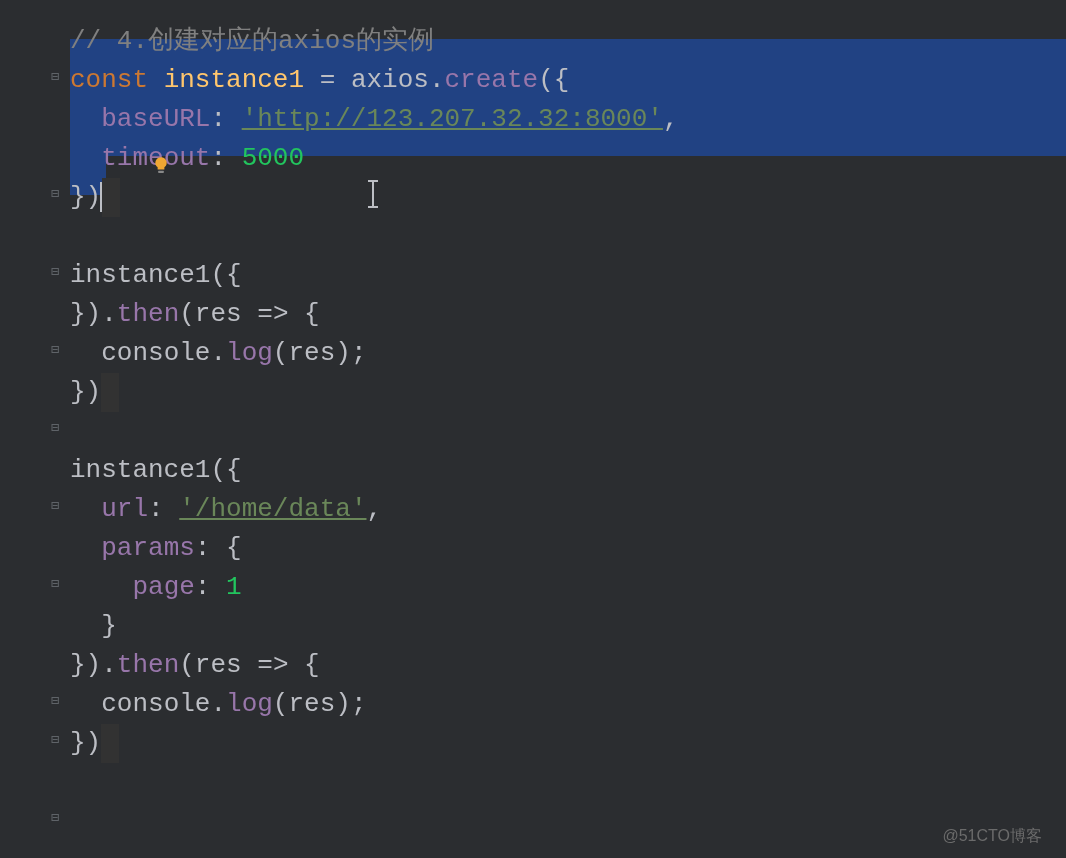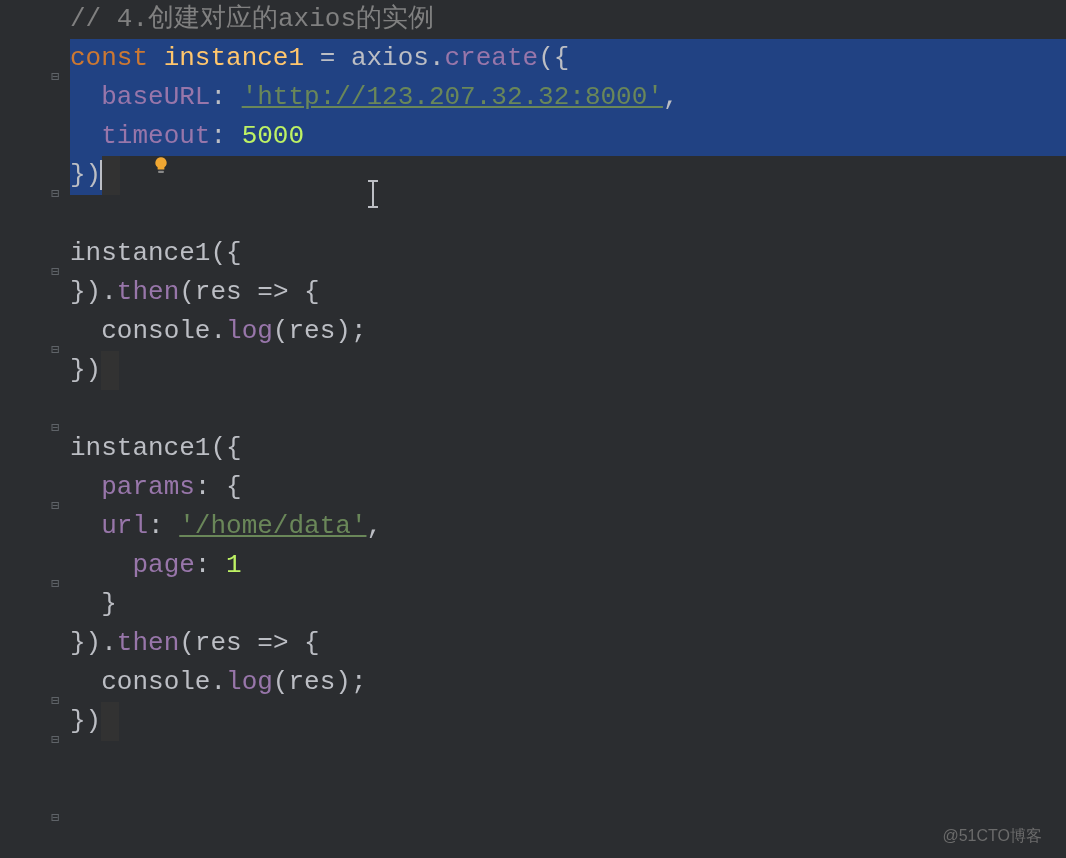--- a/index.html
+++ b/index.html
@@ -42,20 +42,21 @@
     .bulb-icon {
       position: absolute;
       left: 82px;
       top: 148px;
       width: 18px;
       height: 18px;
       z-index: 5;
     }
     .code-area {
       flex: 1;
+      padding-top: 22px;
       position: relative;
     }
     .line {
       height: 39px;
       white-space: pre;
       position: relative;
     }
     .selection-overlay {
       position: absolute;
       background: #214283;
@@ -64,21 +65,21 @@
     .line span {
       position: relative;
       z-index: 1;
     }
     .c-comment { color: #808080; }
     .c-keyword { color: #cc7832; }
     .c-func { color: #9876aa; }
     .c-def { color: #ffc66d; }
     .c-prop { color: #9876aa; }
     .c-string { color: #6a8759; text-decoration: underline; }
-    .c-number { color: #bef264; }
+    .c-number { color: #22c55e; }
     .c-punc { color: #bcbec4; }
     .c-ident { color: #bcbec4; }
     .c-param { color: #bcbec4; }
     .underline-wavy {
       text-decoration: underline wavy #808080;
     }
     .cursor {
       display: inline-block;
       width: 2px;
       height: 30px;
@@ -178,23 +179,23 @@
     <div class="line"><span class="c-punc">})</span><span class="c-punc">.</span><span class="c-func">then</span><span class="c-punc">(</span><span class="c-param">res</span><span class="c-punc"> =&gt; </span><span class="c-punc">{</span></div>
 
     <div class="line"><span>  </span><span class="c-ident">console</span><span class="c-punc">.</span><span class="c-func">log</span><span class="c-punc">(</span><span class="c-param">res</span><span class="c-punc">)</span><span class="c-punc">;</span></div>
 
     <div class="line"><span class="c-punc">})</span><span class="caret-highlight"> </span></div>
 
     <div class="line"></div>
 
     <div class="line"><span class="c-ident">instance1</span><span class="c-punc">({</span></div>
 
+    <div class="line"><span>  </span><span class="c-prop">url</span><span class="c-punc">: </span><span class="c-string">'/home/data'</span><span class="c-punc">,</span></div>
+
     <div class="line"><span>  </span><span class="c-prop">params</span><span class="c-punc">: </span><span class="c-punc">{</span></div>
-
-    <div class="line"><span>  </span><span class="c-prop">url</span><span class="c-punc">: </span><span class="c-string">'/home/data'</span><span class="c-punc">,</span></div>
 
 
     <div class="line"><span>    </span><span class="c-prop">page</span><span class="c-punc">: </span><span class="c-number">1</span></div>
 
     <div class="line"><span>  </span><span class="c-punc">}</span></div>
 
     <div class="line"><span class="c-punc">})</span><span class="c-punc">.</span><span class="c-func">then</span><span class="c-punc">(</span><span class="c-param">res</span><span class="c-punc"> =&gt; </span><span class="c-punc">{</span></div>
 
     <div class="line"><span>  </span><span class="c-ident">console</span><span class="c-punc">.</span><span class="c-func">log</span><span class="c-punc">(</span><span class="c-param">res</span><span class="c-punc">)</span><span class="c-punc">;</span></div>
 

